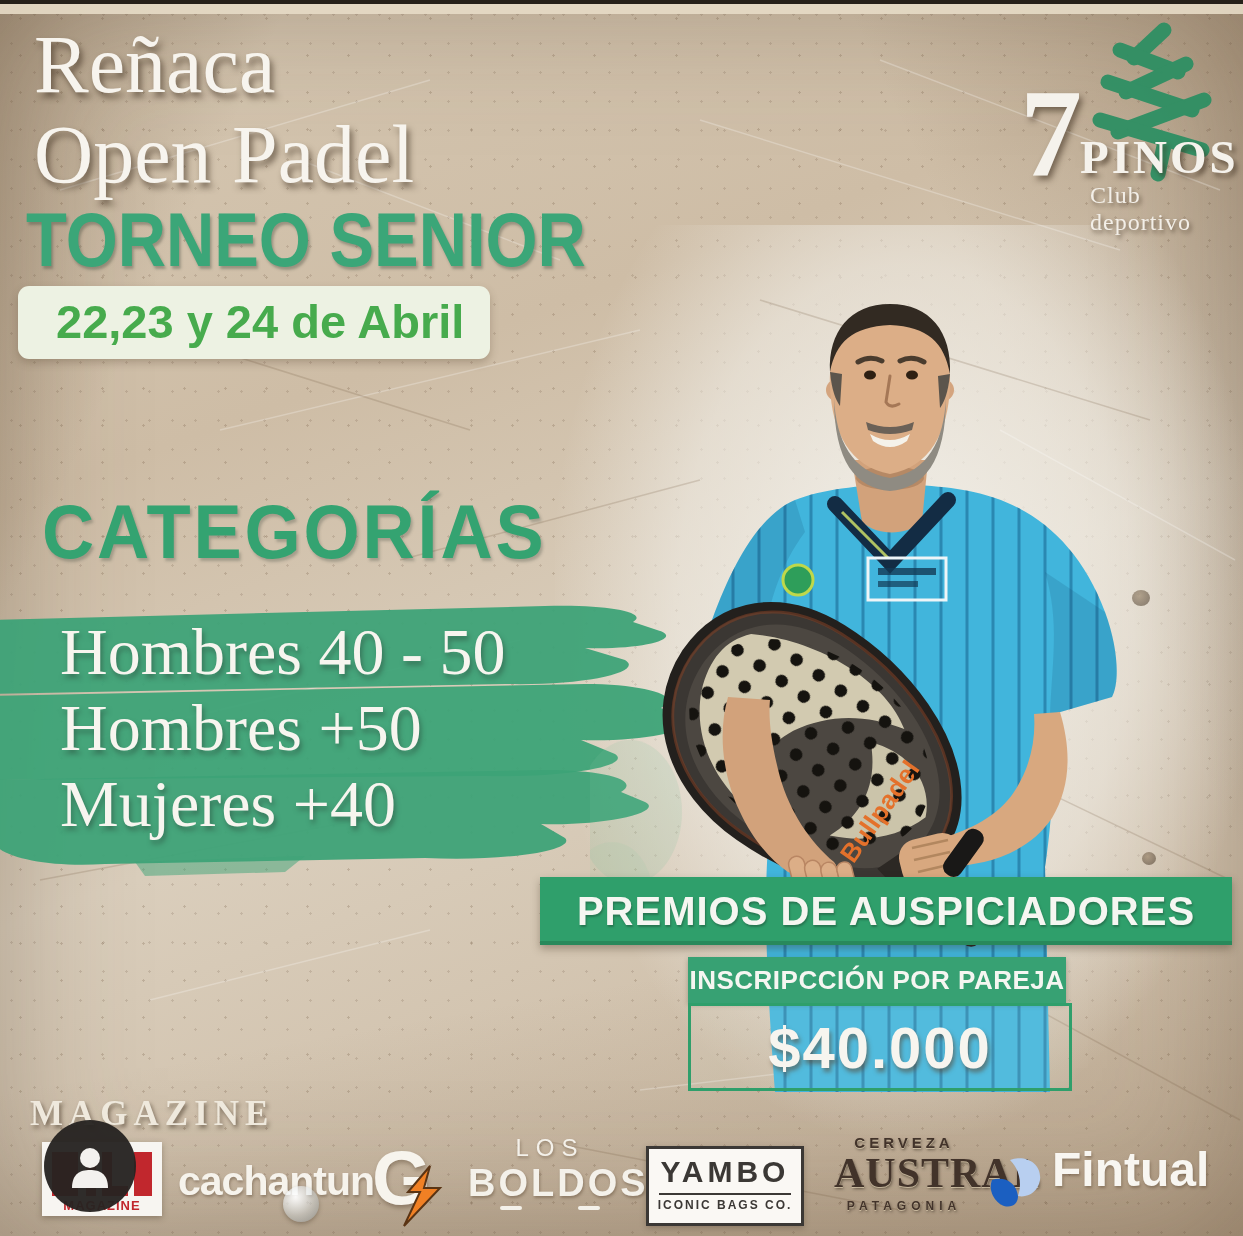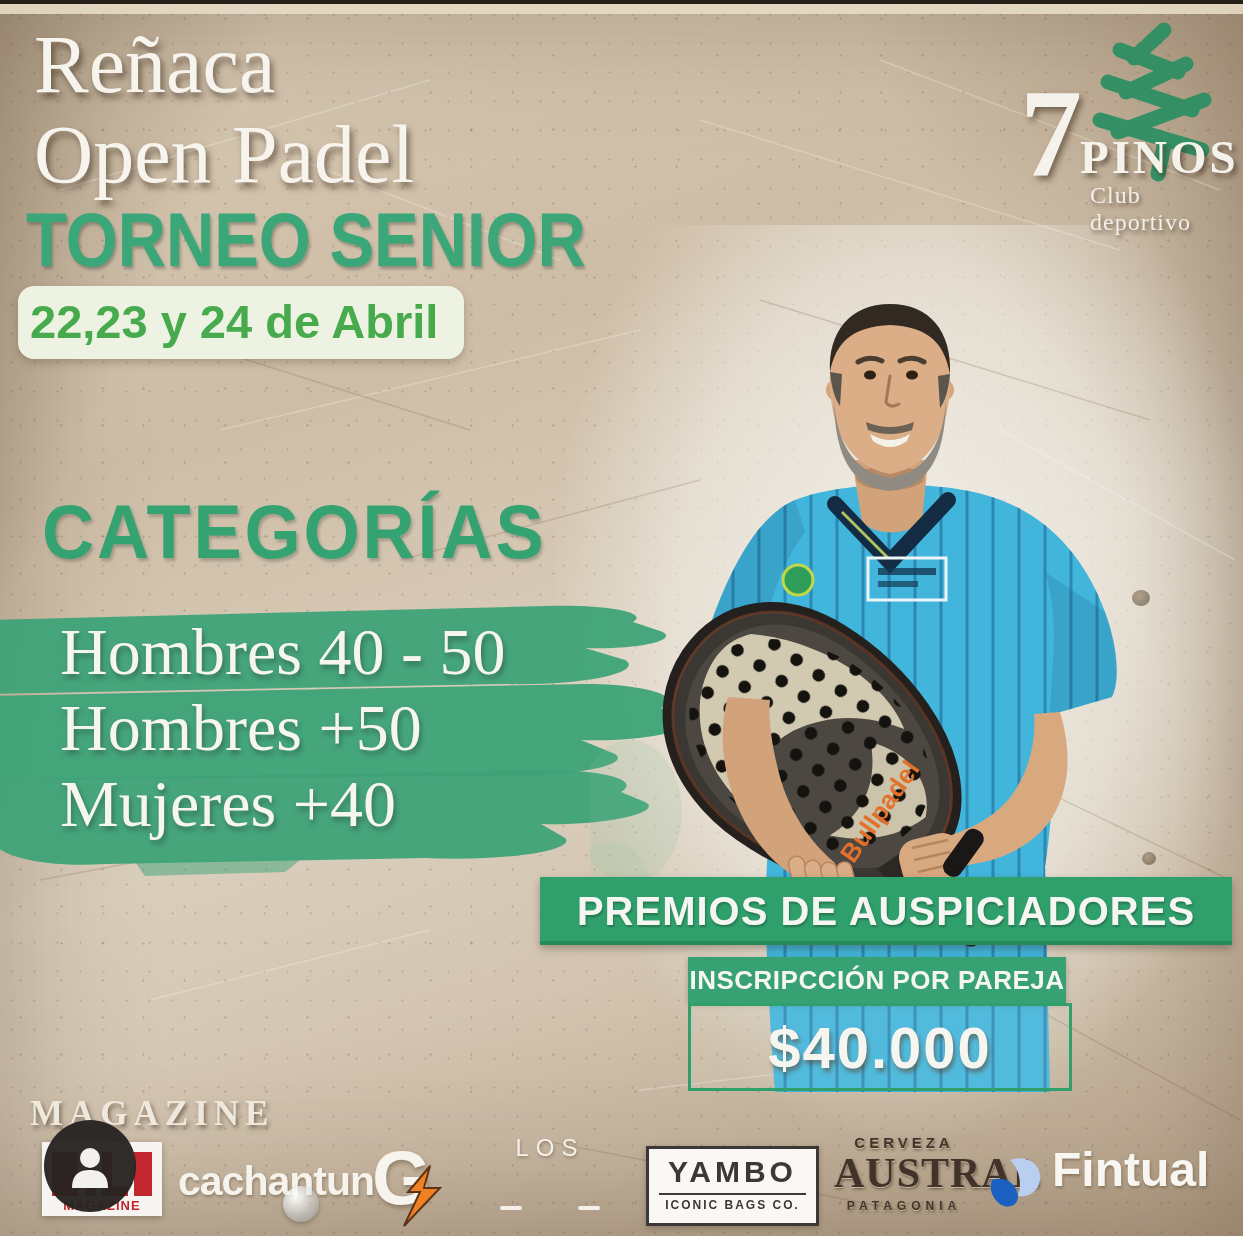--- a/index.html
+++ b/index.html
@@ -23,22 +23,22 @@
   .wall-glow{left:555px;top:225px;width:700px;height:910px;
     background:radial-gradient(ellipse at 50% 42%, rgba(243,241,235,.95) 0%, rgba(243,241,235,.55) 46%, rgba(243,241,235,0) 72%);}
   .knot{border-radius:50%;background:radial-gradient(circle at 40% 35%, #8a7356, #4d3d2b 70%);opacity:.55;}
 
   
   .title{left:34px;top:20px;color:#f7f4ee;font-family:"Liberation Serif",serif;
     font-size:82px;line-height:90px;text-shadow:3px 5px 6px rgba(60,45,30,.6);}
   .tourney{left:26px;top:196px;color:#3ba678;font-weight:800;font-size:76px;
     letter-spacing:0px;transform:scaleX(.88);transform-origin:left;
     text-shadow:2px 3px 3px rgba(50,60,50,.35);white-space:nowrap;}
-  .date-pill{left:18px;top:286px;background:#edf2e3;border-radius:16px;
-    padding:8px 26px 10px 12px;box-shadow:0 4px 8px rgba(80,60,40,.28);}
+  .date-pill{left:18px;top:286px;background:#edf2e3;border-radius:11px;
+    padding:8px 26px 10px 38px;box-shadow:0 4px 8px rgba(80,60,40,.28);}
   .date-pill span{color:#47ab4d;font-weight:800;font-size:47px;letter-spacing:0;}
 
   
   .club{left:1014px;top:18px;width:224px;height:200px;}
   .club .seven{position:absolute;left:6px;top:54px;color:#f5f2ec;font-family:"Liberation Serif",serif;
     font-weight:700;font-size:124px;line-height:124px;text-shadow:3px 4px 6px rgba(60,45,30,.6);}
   .club .pinos{position:absolute;left:66px;top:112px;color:#f5f2ec;font-family:"Liberation Serif",serif;
     font-weight:700;font-size:47px;letter-spacing:3px;text-shadow:3px 4px 5px rgba(60,45,30,.6);}
   .club .tagline{position:absolute;left:76px;top:164px;color:#f3efe8;font-family:"Liberation Serif",serif;
     font-size:24px;letter-spacing:1px;text-shadow:2px 3px 4px rgba(60,45,30,.6);}
@@ -78,21 +78,21 @@
     background:radial-gradient(circle at 35% 30%, rgba(255,255,255,.95), rgba(205,215,220,.45) 55%, rgba(120,130,135,.55));
     box-shadow:0 2px 4px rgba(60,45,30,.35);}
   .gator{left:372px;top:1138px;width:90px;height:90px;}
   .gator .g{position:absolute;left:0;top:0;color:#f7f4ed;font-weight:800;font-size:76px;line-height:80px;
     text-shadow:1px 3px 4px rgba(80,60,40,.4);}
   .boldos{left:468px;top:1134px;width:164px;text-align:center;color:#f4f1ea;
     text-shadow:1px 2px 3px rgba(80,60,40,.4);}
   .boldos .los{font-weight:400;font-size:24px;letter-spacing:7px;}
   .boldos .word{font-weight:700;font-size:38px;letter-spacing:3px;margin-top:0px;}
   .o-dash{position:absolute;height:4px;background:#f4f1ea;border-radius:2px;}
-  .yambo{left:646px;top:1146px;width:173px;height:80px;background:#faf8f4;border:3px solid #3b3835;
+  .yambo{left:646px;top:1146px;width:158px;height:80px;background:#faf8f4;border:3px solid #3b3835;
     box-sizing:border-box;text-align:center;box-shadow:0 2px 6px rgba(60,45,30,.3);}
   .yambo .name{color:#3b3835;font-weight:700;font-size:30px;letter-spacing:4px;margin-top:6px;}
   .yambo .rule{height:2px;background:#3b3835;margin:4px 10px 3px 10px;}
   .yambo .sub{color:#3b3835;font-weight:700;font-size:12px;letter-spacing:2px;}
   .austral{left:834px;top:1134px;width:140px;text-align:center;color:#42332a;
     text-shadow:0 1px 0 rgba(225,210,180,.7), 1px 2px 3px rgba(35,25,15,.55);}
   .austral .top{font-weight:800;font-size:15px;letter-spacing:4px;}
   .austral .main{font-family:"Liberation Serif",serif;font-weight:700;font-size:42px;line-height:44px;letter-spacing:1px;}
   .austral .sub{font-weight:700;font-size:12px;letter-spacing:5px;margin-top:4px;}
   .fintual-icon{left:988px;top:1156px;width:58px;height:54px;}
@@ -292,20 +292,21 @@
 
   <div class="abs gator">
     <div class="g">G</div>
     <svg width="44" height="66" viewBox="0 0 44 66" style="position:absolute;left:28px;top:26px">
       <path d="M30 2 L8 28 L20 28 L4 62 L40 24 L24 24 Z" fill="#f08024" stroke="#5a3414" stroke-width="2"></path>
     </svg>
   </div>
 
   <div class="abs boldos">
     <div class="los">LOS</div>
+    <div class="word">BOLDOS</div>
     <div class="o-dash" style="left:32px;top:72px;width:22px;"></div>
     <div class="o-dash" style="left:110px;top:72px;width:22px;"></div>
   </div>
 
   <div class="abs yambo">
     <div class="name">YAMBO</div>
     <div class="rule"></div>
     <div class="sub">ICONIC BAGS CO.</div>
   </div>
 

